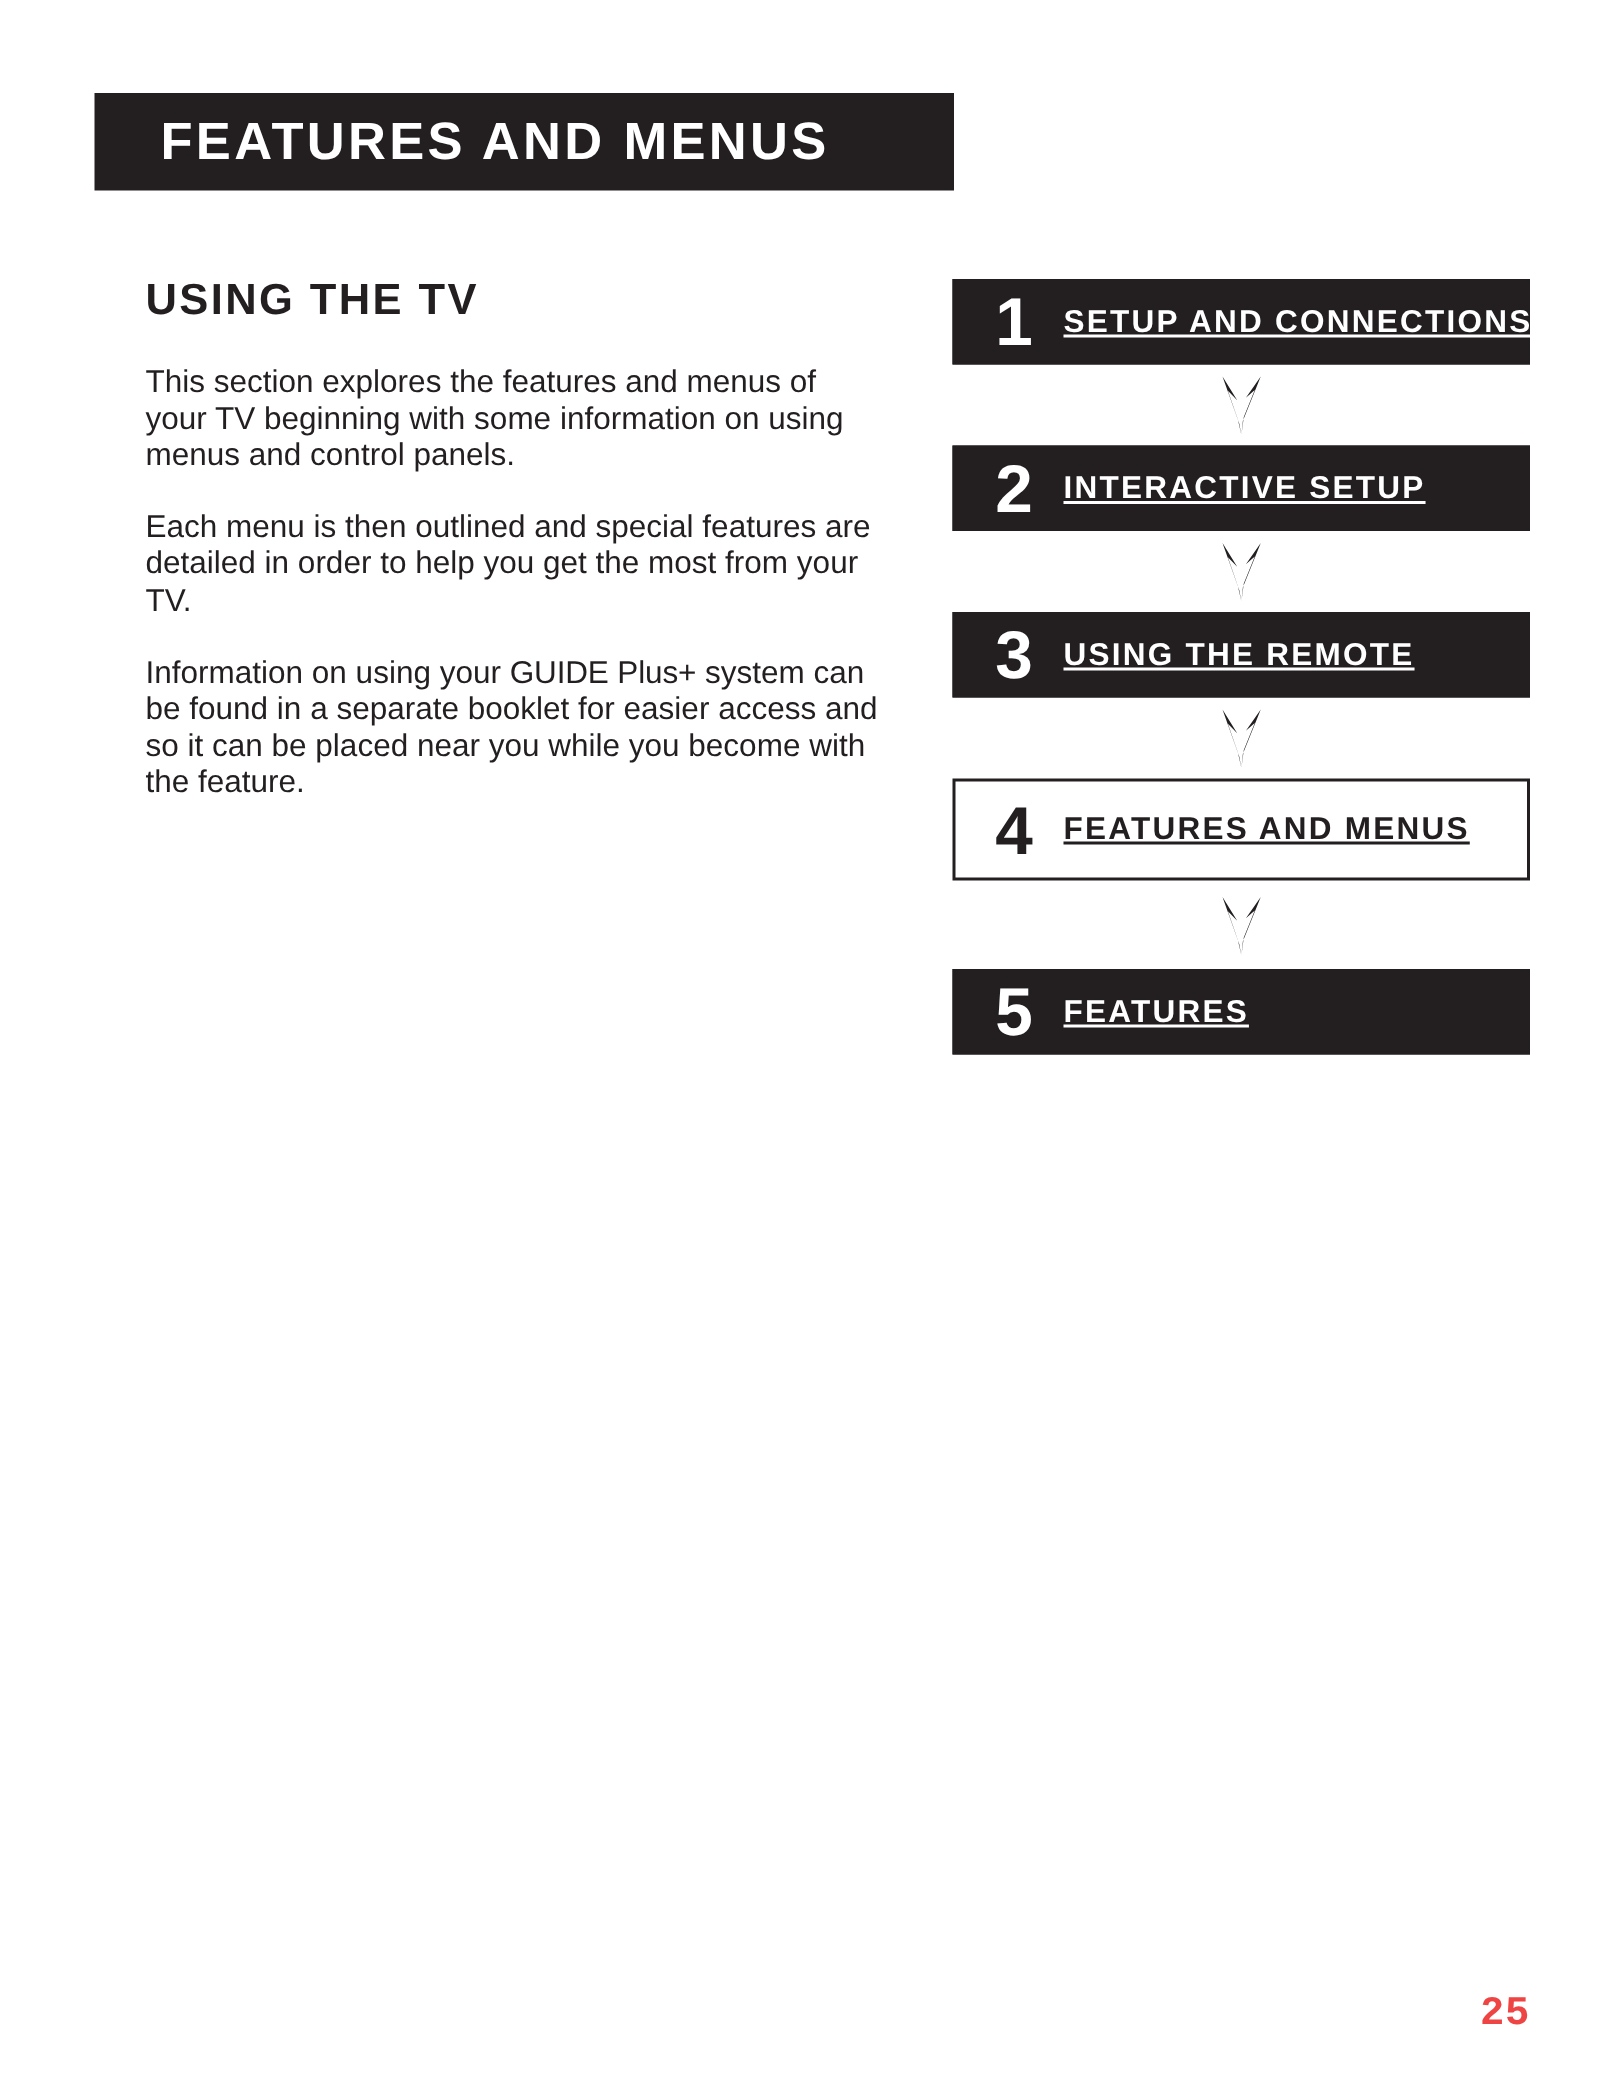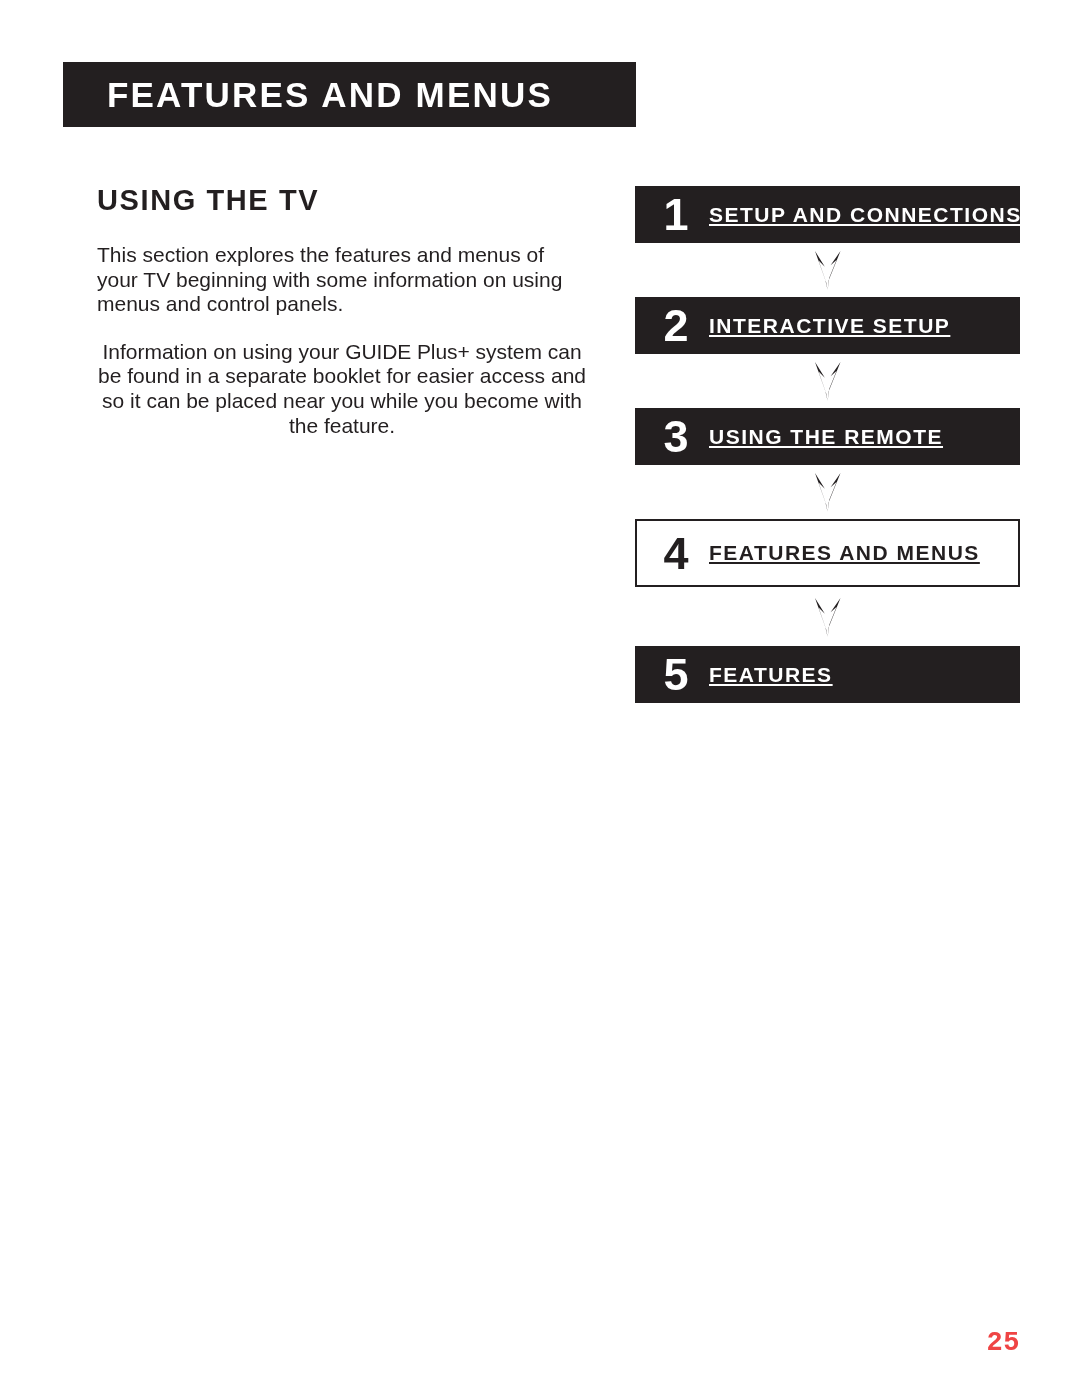--- a/index.html
+++ b/index.html
@@ -60,21 +60,21 @@
     margin: 0 0 26px 0;
     font-family: "Liberation Sans", sans-serif;
   }
   .body-par {
     font-size: 21px;
     line-height: 24.6px;
     color: #231f20;
     margin: 0 0 23px 0;
     font-family: "Liberation Sans", sans-serif;
   }
-  .body-par:last-child { margin-bottom: 0; text-align: center; }
+  .body-par:last-child { margin-bottom: 0; }
   .brandmark {
     font-family: "Liberation Sans", sans-serif;
     letter-spacing: -0.1px;
   }
 
   
   .flow {
     position: absolute;
     left: 635px;
     top: 186px;
@@ -145,20 +145,21 @@
 
   <div class="section-banner">
     <span class="section-banner-title">FEATURES AND MENUS</span>
   </div>
 
   <div class="left-col">
     <h2 class="col-heading">USING THE TV</h2>
 
     <p class="body-par">This section explores the features and menus of your TV beginning with some information on using menus and control panels.</p>
 
+    <p class="body-par">Each menu is then outlined and special features are detailed in order to help you get the most from your TV.</p>
 
     <p class="body-par"><span>Information on using your </span><span class="brandmark">GUIDE Plus+</span><span> system can be found in a separate booklet for easier access and so it can be placed near you while you become with the feature.</span></p>
   </div>
 
   <div class="flow" id="flowchart">
       <div class="flow-step dark" style="height: 57px;">
         <span class="step-num">1</span>
         <span class="step-label">SETUP AND CONNECTIONS</span>
       </div>
       <div class="flow-arrow" style="height: 54px;">

